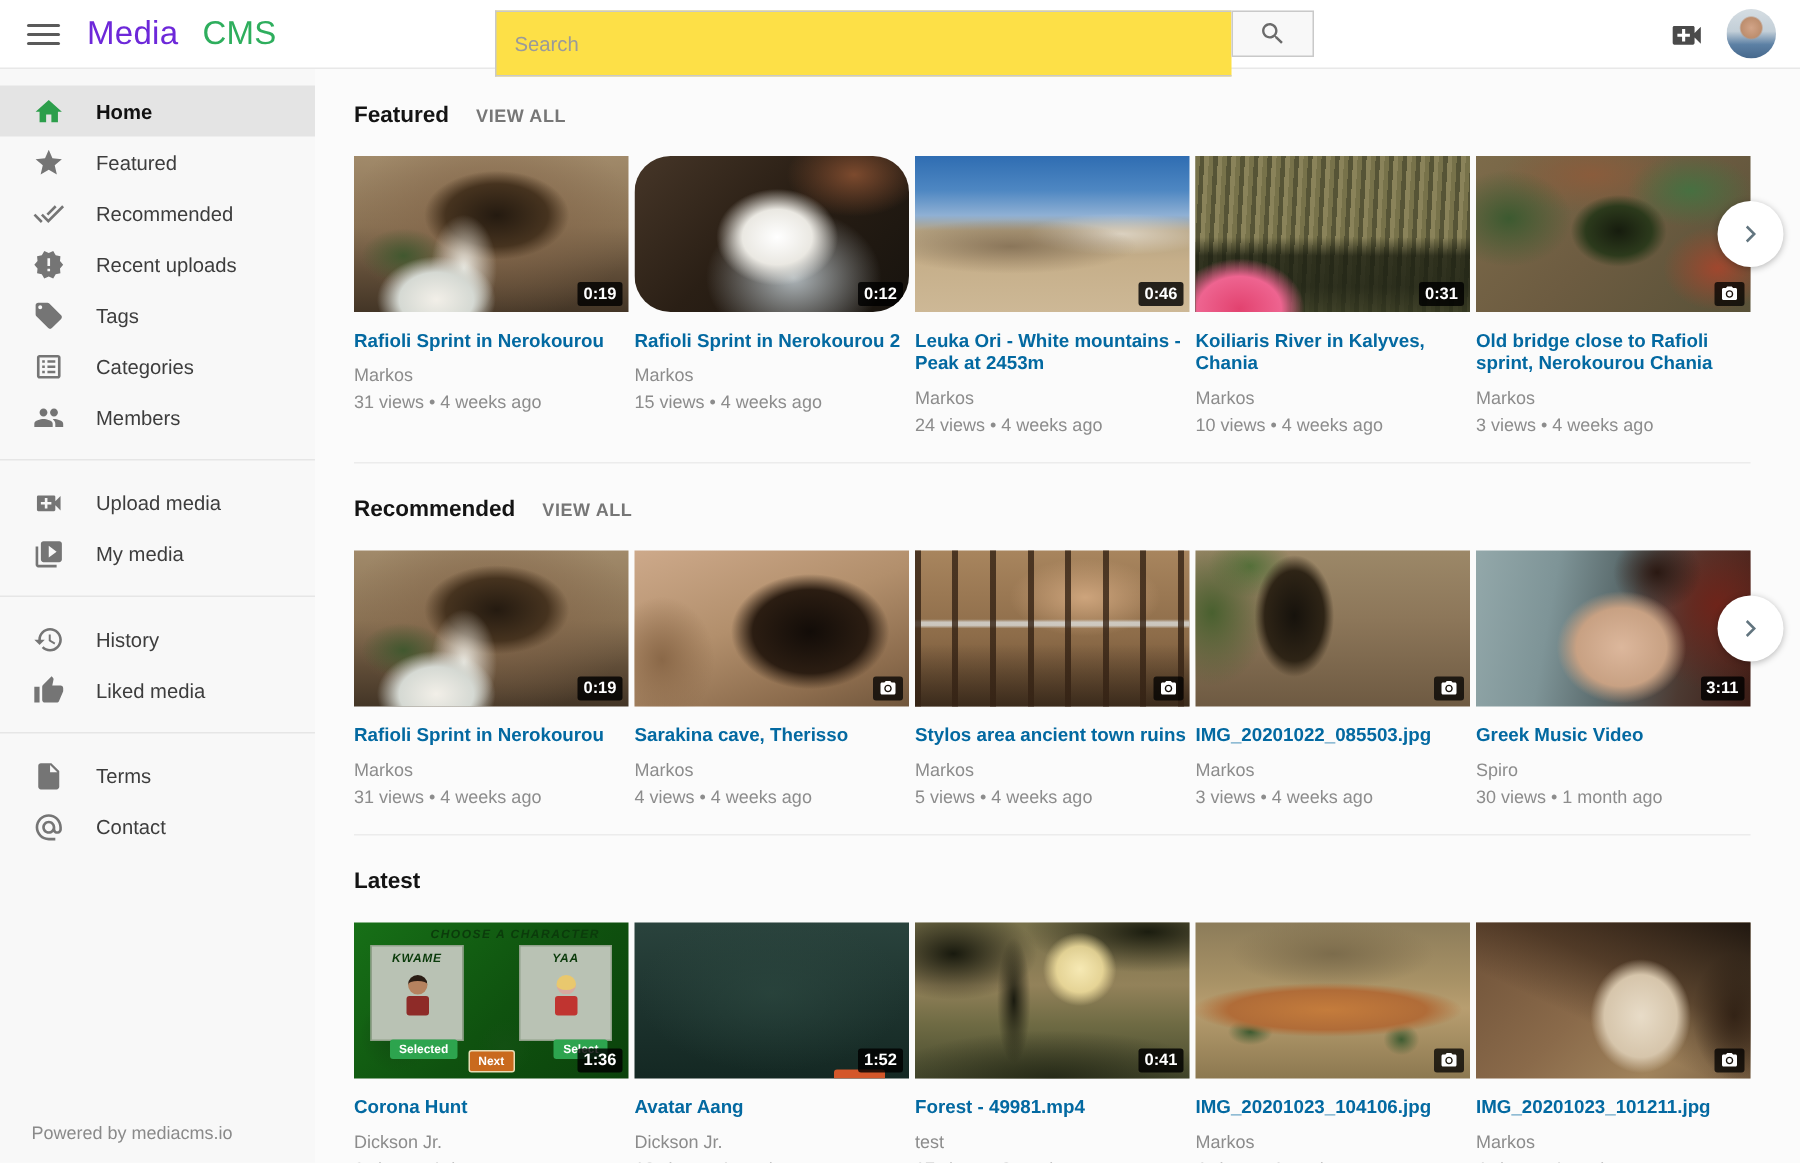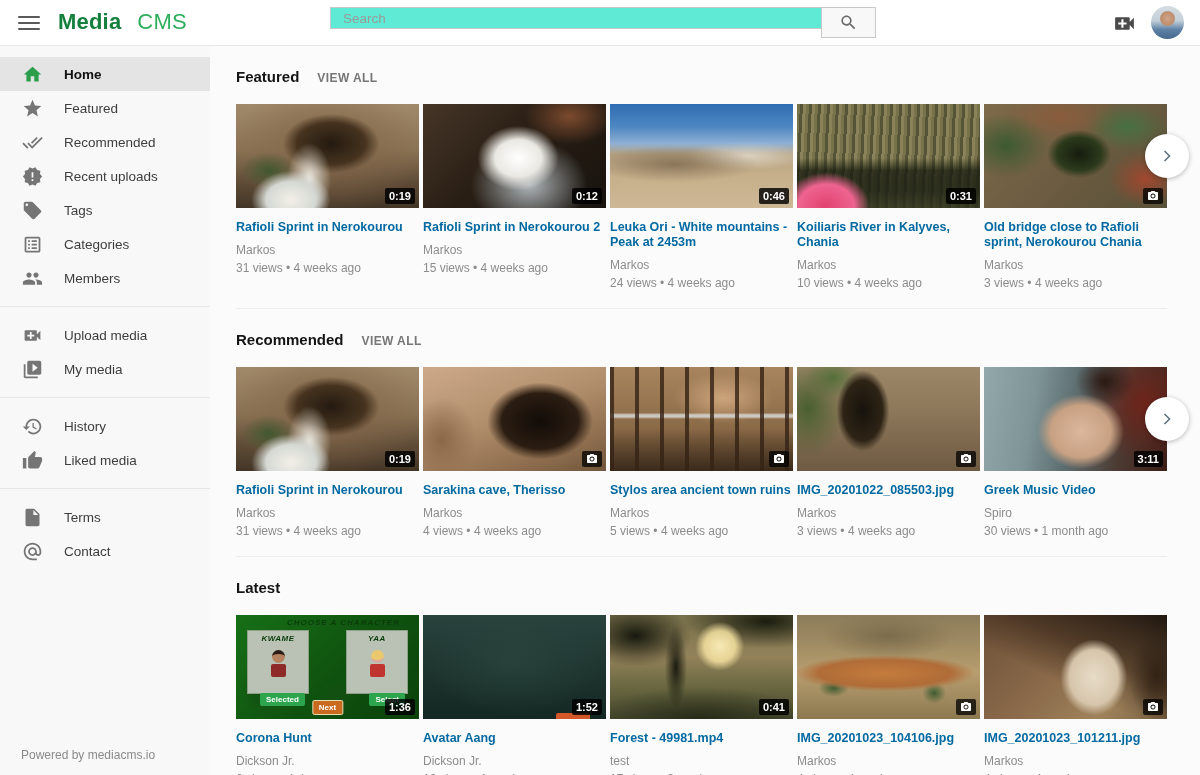--- a/index.html
+++ b/index.html
@@ -6,24 +6,24 @@
   html,body { width:1200px; height:775px; overflow:hidden; background:#fbfbfb;
     font-family:"Liberation Sans", sans-serif; color:#1a1a1a; }
 
   
   .header { position:absolute; top:0; left:0; width:1200px; height:46px; background:#fff;
     border-bottom:1px solid #e8e8e8; z-index:50; }
   .menu-btn { position:absolute; left:16px; top:11px; width:26px; height:24px; cursor:pointer;
     display:flex; flex-direction:column; justify-content:center; gap:4px; padding:2px; }
   .menu-btn span { display:block; height:2px; background:#5a5a5a; border-radius:1px; }
   .logo { position:absolute; left:58px; top:9px; font-size:22px; letter-spacing:0.2px; }
-  .logo .lm { color:#15803d;font-weight:bold; }
+  .logo .lm { color:#6d28d9; }
   .logo .lc { color:#2eae5d;margin-left:16px; }
   .search-wrap { position:absolute; left:330px; top:7px; width:546px; height:31px; display:flex; }
-  .search-input { flex:1; height:22px; border:1px solid #c9c9c9; border-right:none; background:#5eead4;
+  .search-input { flex:1; height:44px; border:1px solid #c9c9c9; border-right:none; background:#fde047;
     padding:0 12px; font-size:13.5px; font-family:"Liberation Sans", sans-serif; color:#333; outline:none; }
   .search-input::placeholder { color:#9a9a9a; }
   .search-btn { width:55px; height:31px; border:1px solid #c9c9c9; background:#f8f8f8;
     display:flex; align-items:center; justify-content:center; cursor:pointer; }
   .hdr-upload { position:absolute; right:62px; top:11px; width:28px; height:24px; cursor:pointer;
     display:flex; align-items:center; justify-content:center; }
   .avatar { position:absolute; right:16px; top:6px; width:33px; height:33px; border-radius:50%;
     cursor:pointer; background:
       radial-gradient(circle 8px at 50% 38%, #d2a488 0%, #bd8e6e 85%, rgba(189,142,110,0) 100%),
       linear-gradient(180deg,#d5dde2 0%, #c3cfd8 45%, #5c80a4 72%, #46688c 100%); }
@@ -71,21 +71,21 @@
     radial-gradient(ellipse 55px 40px at 30% 92%, #f2efe8 0%, #d5d9d3 45%, rgba(213,217,211,0) 72%),
     radial-gradient(ellipse 34px 55px at 40% 72%, #eceae2 0%, rgba(236,234,226,0) 65%),
     radial-gradient(ellipse 40px 26px at 18% 64%, #41582f 0%, rgba(65,88,47,0) 70%),
     radial-gradient(ellipse 62px 38px at 52% 38%, #241a10 0%, #46331f 55%, rgba(70,51,31,0) 78%),
     radial-gradient(ellipse 120px 85px at 50% 42%, #83664a 0%, rgba(131,102,74,0) 80%),
     linear-gradient(180deg,#a18a6a 0%, #8a7254 45%, #5f4c37 75%, #433526 100%);}
   .th-waterfall-close{background:
     radial-gradient(ellipse 58px 46px at 52% 52%, #ffffff 0%, #eae8e2 40%, rgba(234,232,226,0) 70%),
     radial-gradient(ellipse 90px 70px at 58% 78%, #aeb6ba 0%, rgba(174,182,186,0) 65%),
     radial-gradient(ellipse 64px 40px at 80% 12%, #7c4a2e 0%, rgba(124,74,46,0) 70%),
-    linear-gradient(135deg,#463628 0%, #2a1f15 45%, #17130e 100%);}
+    linear-gradient(135deg,#463628 0%, #2a1f15 45%, #17130e 100%); border-radius: 24px;}
   .th-white-mountains{background:
     radial-gradient(ellipse 120px 26px at 35% 58%, rgba(96,76,54,.55) 0%, rgba(96,76,54,0) 70%),
     radial-gradient(ellipse 90px 20px at 75% 50%, rgba(255,255,255,.5) 0%, rgba(255,255,255,0) 70%),
     linear-gradient(180deg,#2f6db2 0%, #4e87c2 22%, #8fb0d4 38%, #b5a281 48%, #c6af8a 68%, #cdb896 100%);}
   .th-river-kayak{background:
     radial-gradient(ellipse 62px 48px at 16% 98%, #e2426f 0%, #ee6490 45%, rgba(238,100,144,0) 70%),
     linear-gradient(180deg, rgba(0,0,0,0) 52%, rgba(22,26,14,.75) 64%, rgba(30,34,20,.85) 84%, rgba(44,48,28,.8) 100%),
     repeating-linear-gradient(93deg, #77724a 0 3px, #565436 3px 6px, #8a835a 6px 9px),
     linear-gradient(180deg,#6e6a45 0%, #4a4830 100%);}
   .th-old-bridge{background:

